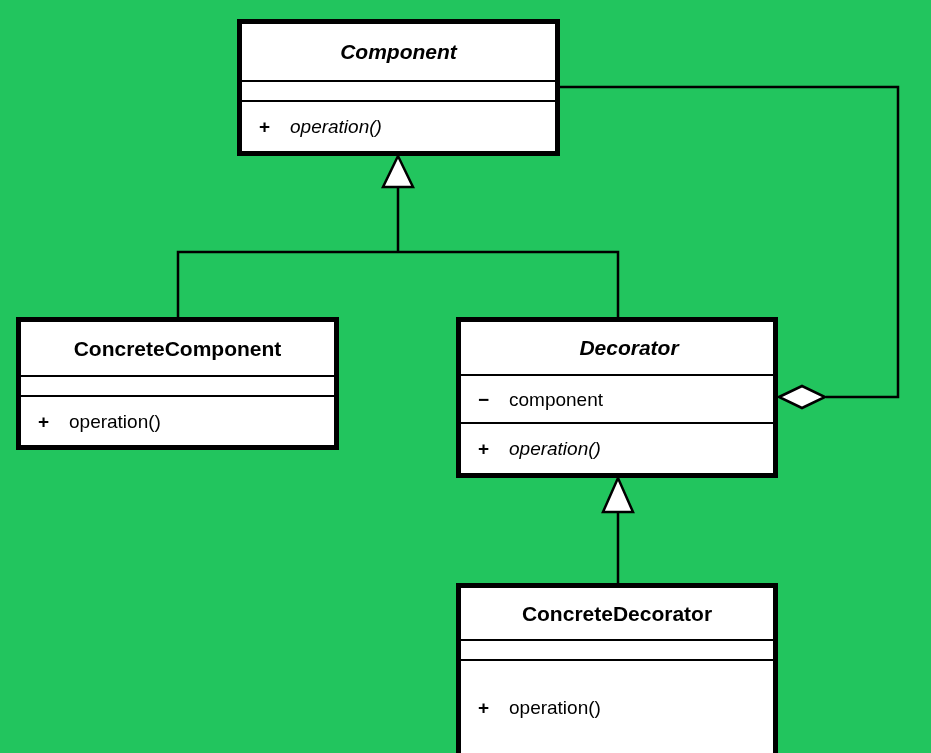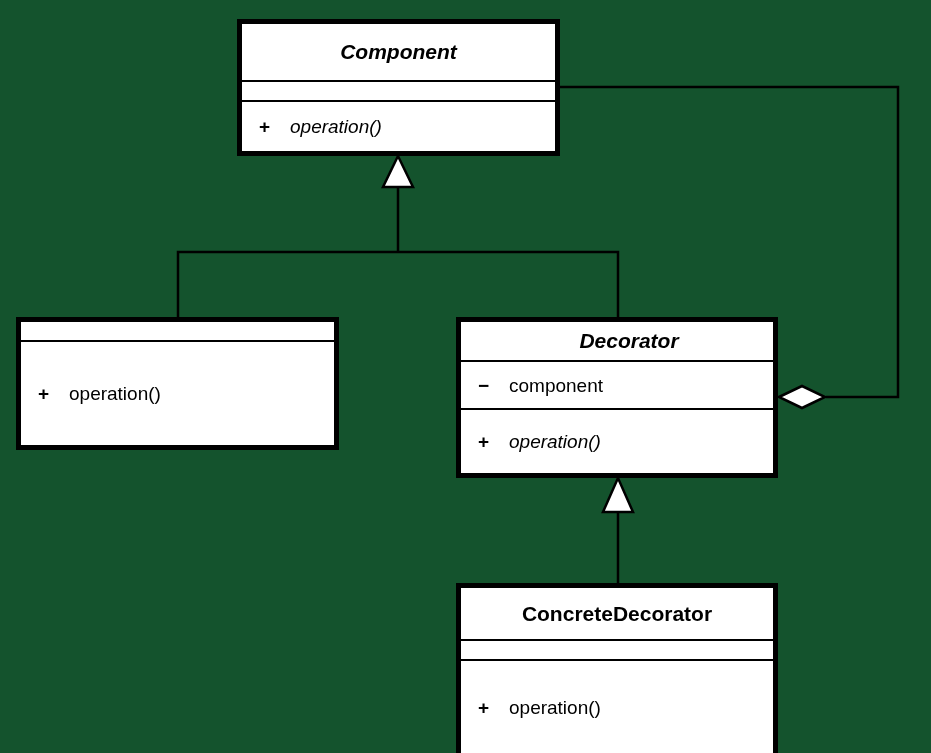--- a/index.html
+++ b/index.html
@@ -4,21 +4,21 @@
 <style>
   * { margin: 0; padding: 0; box-sizing: border-box; }
   html, body { background: #ffffff; }
   body {
     width: 931px; height: 753px;
     position: relative;
     font-family: "Liberation Sans", sans-serif;
     color: #000000;
     overflow: hidden;
   }
-  .diagram { position: absolute; inset: 0; width: 931px; height: 753px; background: #14532d; }
+  .diagram { position: absolute; inset: 0; width: 931px; height: 753px; background: #22c55e; }
   .connectors { position: absolute; left: 0; top: 0; width: 931px; height: 753px; }
 
   .uml-class {
     position: absolute;
     background: #ffffff;
     border: 5px solid #000000;
     display: flex;
     flex-direction: column;
   }
   .c-title {
@@ -45,21 +45,21 @@
   
   #cls-component            { left: 237px; top: 19px;  width: 323px; height: 137px; }
   #cls-component .c-title   { height: 58px; }
   #cls-component .c-attrs   { height: 20px; }
 
   #cls-concrete-component           { left: 16px; top: 317px; width: 323px; height: 133px; }
   #cls-concrete-component .c-title  { height: 55px; }
   #cls-concrete-component .c-attrs  { height: 20px; }
 
   #cls-decorator            { left: 456px; top: 317px; width: 322px; height: 161px; }
-  #cls-decorator .c-title   { height: 40px; padding-left: 24px; }
+  #cls-decorator .c-title   { height: 54px; padding-left: 24px; }
   #cls-decorator .c-attrs   { height: 48px; }
 
   #cls-concrete-decorator           { left: 456px; top: 583px; width: 322px; height: 175px; }
   #cls-concrete-decorator .c-title  { height: 53px; }
   #cls-concrete-decorator .c-attrs  { height: 20px; }
 </style>
 </head>
 <body>
 
 <div class="diagram">
@@ -89,20 +89,23 @@
     <div class="c-attrs"></div>
     <div class="c-ops">
       <div class="member">
         <span class="vis">+</span>
         <span class="abstract">operation()</span>
       </div>
     </div>
   </div>
 
   <div class="uml-class" id="cls-concrete-component">
+    <div class="c-title">
+      <span>ConcreteComponent</span>
+    </div>
     <div class="c-attrs"></div>
     <div class="c-ops">
       <div class="member">
         <span class="vis">+</span>
         <span>operation()</span>
       </div>
     </div>
   </div>
 
   <div class="uml-class" id="cls-decorator">

